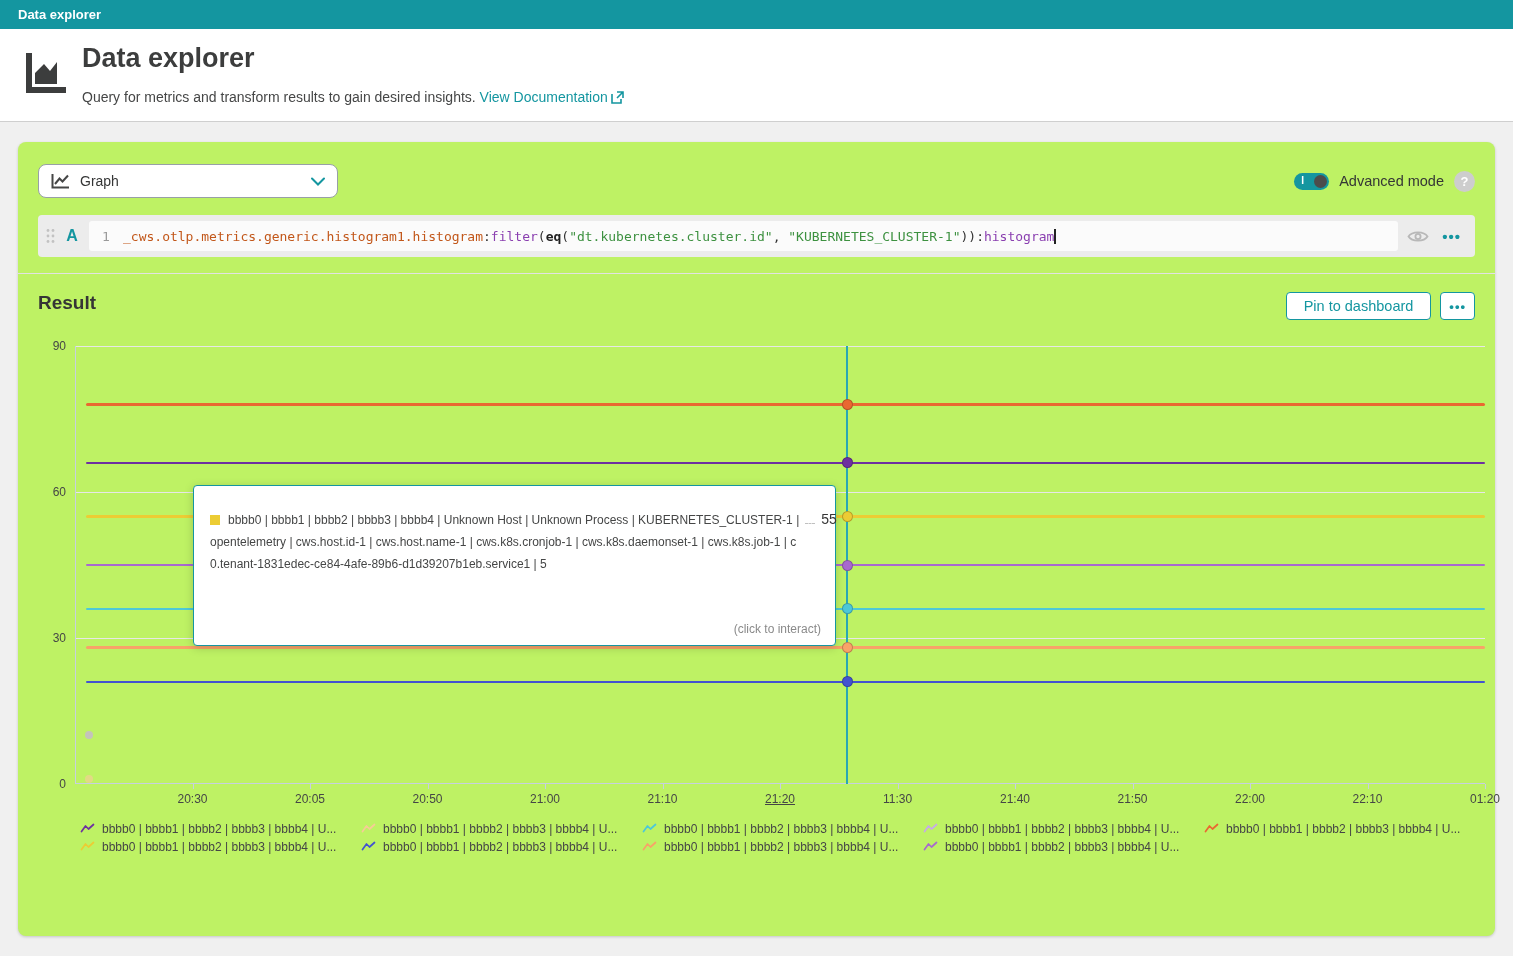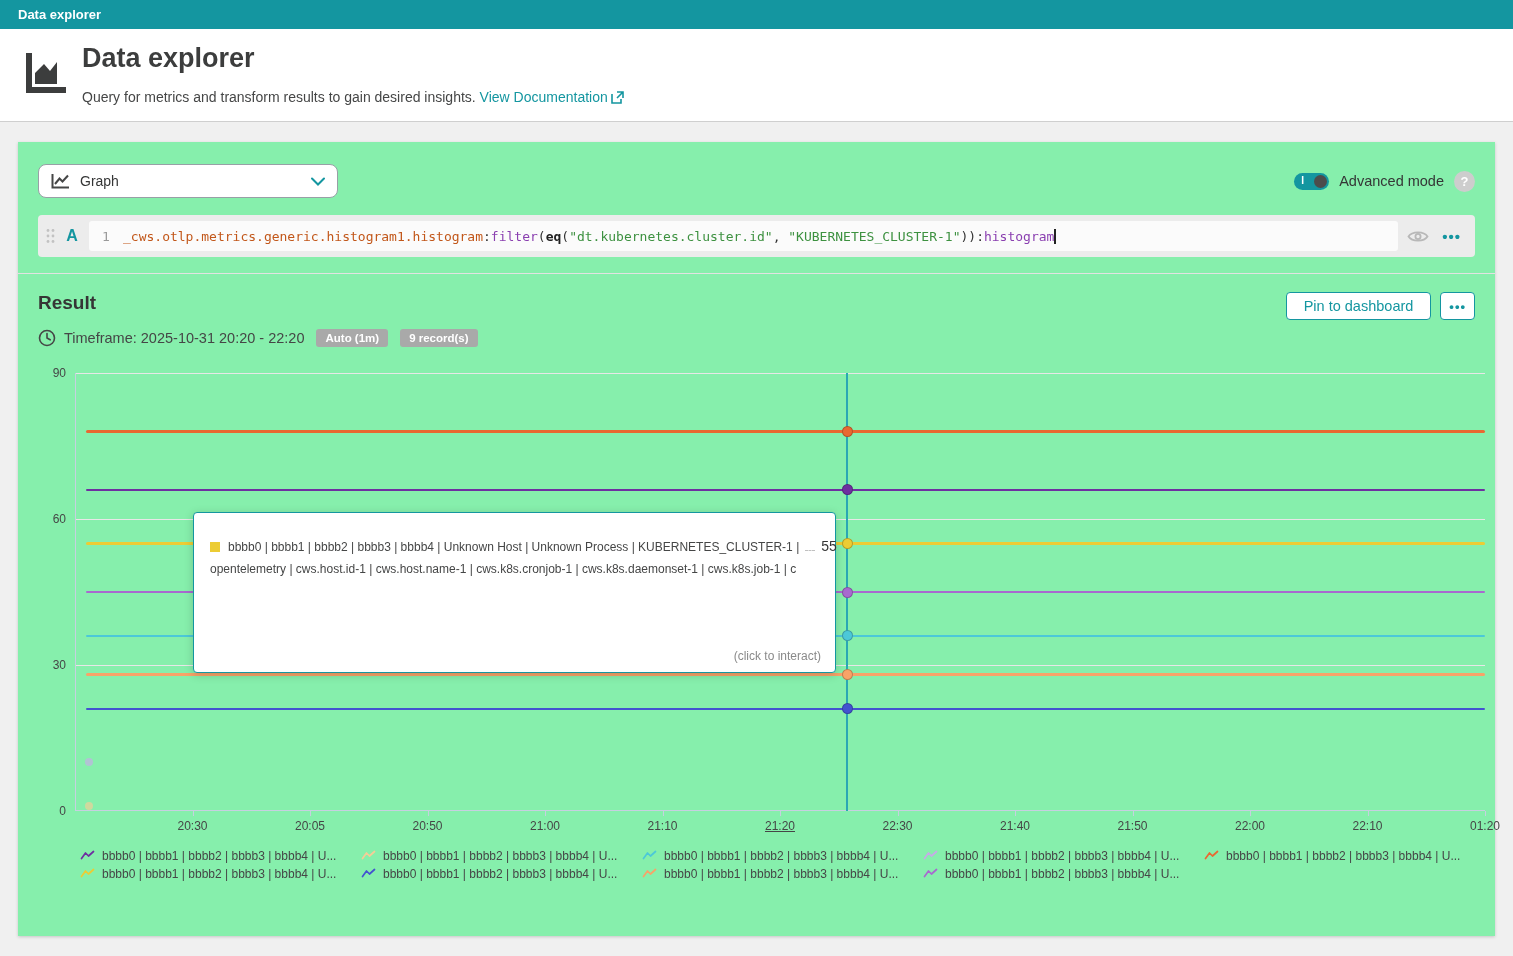--- a/index.html
+++ b/index.html
@@ -10,21 +10,21 @@
 
   
   .page-header { background:#fff; border-bottom:1px solid #cfcfcf; padding:14px 22px 16px 22px; display:flex; align-items:center; gap:14px; height:93px; }
   .app-icon { width:46px; height:46px; flex:0 0 auto; }
   .ph-title { font-size:27px; font-weight:bold; color:#3c3d3d; line-height:30px; }
   .ph-sub { font-size:14px; color:#454646; margin-top:16px; }
   .ph-sub a { color:#1496a0; text-decoration:none; cursor:pointer; }
   .ext-icon { vertical-align:-2px; margin-left:3px; }
 
   
-  .card { position:relative; background:#86efac; margin:20px 18px 0 18px; border-radius:0; box-shadow:0 1px 3px rgba(0,0,0,.18); padding:22px 20px 20px 20px; height:794px; }
+  .card { position:relative; background:#bef264; margin:20px 18px 0 18px; border-radius:8px; box-shadow:0 1px 3px rgba(0,0,0,.18); padding:22px 20px 20px 20px; height:794px; }
 
   
   .toolbar-row { display:flex; align-items:center; justify-content:space-between; }
   .viz-select { width:300px; height:34px; border:1px solid #98a0a6; border-radius:8px; display:flex; align-items:center; padding:0 12px; gap:10px; cursor:pointer; background:#fff; }
   .viz-select .lbl { font-size:14px; color:#353636; flex:1; }
   .advanced { display:flex; align-items:center; gap:10px; }
   .toggle { width:35px; height:17px; border-radius:9px; background:#1496a0; position:relative; cursor:pointer; }
   .toggle .on-lbl { position:absolute; left:7px; top:2px; color:#fff; font-size:10px; font-weight:bold; }
   .toggle .knob { position:absolute; right:2px; top:2px; width:13px; height:13px; border-radius:50%; background:#4c4c4c; }
   .adv-lbl { font-size:14.5px; color:#353636; }
@@ -169,29 +169,20 @@
   <hr class="divider">
 
   <div class="result-header">
     <span class="result-title">Result</span>
     <div class="result-actions">
       <button class="pin-btn">Pin to dashboard</button>
       <button class="more-btn">•••</button>
     </div>
   </div>
 
-  <div class="timeframe-row">
-    <svg width="18" height="18" viewBox="0 0 18 18">
-        <circle cx="9" cy="9" r="7.5" fill="none" stroke="#454646" stroke-width="1.6"></circle>
-        <path d="M9 4.5 L9 9 L12.2 10.8" fill="none" stroke="#454646" stroke-width="1.6" stroke-linecap="round"></path>
-      </svg>
-    <span class="tf-text">Timeframe: 2025-10-31 20:20 - 22:20</span>
-    <span class="badge">Auto (1m)</span>
-    <span class="badge">9 record(s)</span>
-  </div>
 
   <div class="chart-wrapper" id="chart-wrapper">
     <div class="plot" id="plot">
         <div class="gridline" style="top: 291.5px;"></div>
         <div class="gridline" style="top: 145.5px;"></div>
         <div class="gridline" style="top: -0.5px;"></div>
         <div class="hover-line" style="left: 770.27px;"></div>
         <div class="series-line" style="top: 115.55px; background: rgb(110, 48, 160);"></div>
         <div class="hover-dot" style="left: 765.77px; top: 111.3px; background: rgb(110, 48, 160);"></div>
         <div class="series-line" style="top: 169.083px; background: rgb(236, 204, 52);"></div>
@@ -213,20 +204,21 @@
     <div class="tooltip">
       <div class="tt-body">
         <div class="tt-line1">
           <span class="swatch" id="tt-swatch" style="background: rgb(236, 204, 52);"></span>
           <span>bbbb0 | bbbb1 | bbbb2 | bbbb3 | bbbb4 | Unknown Host | Unknown Process | KUBERNETES_CLUSTER-1 |</span>
           <span class="tt-leader"></span>
           <span class="tt-val">55</span>
         </div>
         <div class="tt-rest">
           <span>opentelemetry | cws.host.id-1 | cws.host.name-1 | cws.k8s.cronjob-1 | cws.k8s.daemonset-1 | cws.k8s.job-1 | c</span>
+          <span>0.tenant-1831edec-ce84-4afe-89b6-d1d39207b1eb.service1 | 5</span>
         </div>
       </div>
       <div class="tt-hint">(click to interact)</div>
     </div>
 
     <div class="legend" id="legend">
         <div class="legend-item">
           <svg width="15" height="11" viewBox="0 0 15 11">
             <path d="M1.5 8.5 L5.5 3 L8.5 6 L13.5 1.5" fill="none" stroke="#6e30a0" stroke-width="1.7" stroke-linejoin="round" stroke-linecap="round"></path>
           </svg>
@@ -291,21 +283,21 @@
       <div class="xlabel" style="left: 272px; top: 460px;">20:05</div>
       <div class="xtick" style="left: 389.5px; top: 452px;"></div>
       <div class="xlabel" style="left: 389.5px; top: 460px;">20:50</div>
       <div class="xtick" style="left: 507px; top: 452px;"></div>
       <div class="xlabel" style="left: 507px; top: 460px;">21:00</div>
       <div class="xtick" style="left: 624.5px; top: 452px;"></div>
       <div class="xlabel" style="left: 624.5px; top: 460px;">21:10</div>
       <div class="xtick" style="left: 742px; top: 452px;"></div>
       <div class="xlabel" style="left: 742px; top: 460px; text-decoration: underline;">21:20</div>
       <div class="xtick" style="left: 859.5px; top: 452px;"></div>
-      <div class="xlabel" style="left: 859.5px; top: 460px;">22:30</div>
+      <div class="xlabel" style="left: 859.5px; top: 460px;">11:30</div>
       <div class="xtick" style="left: 977px; top: 452px;"></div>
       <div class="xlabel" style="left: 977px; top: 460px;">21:40</div>
       <div class="xtick" style="left: 1094.5px; top: 452px;"></div>
       <div class="xlabel" style="left: 1094.5px; top: 460px;">21:50</div>
       <div class="xtick" style="left: 1212px; top: 452px;"></div>
       <div class="xlabel" style="left: 1212px; top: 460px;">22:00</div>
       <div class="xtick" style="left: 1329.5px; top: 452px;"></div>
       <div class="xlabel" style="left: 1329.5px; top: 460px;">22:10</div>
       <div class="xtick" style="left: 1447px; top: 452px;"></div>
       <div class="xlabel" style="left: 1447px; top: 460px;">01:20</div>

